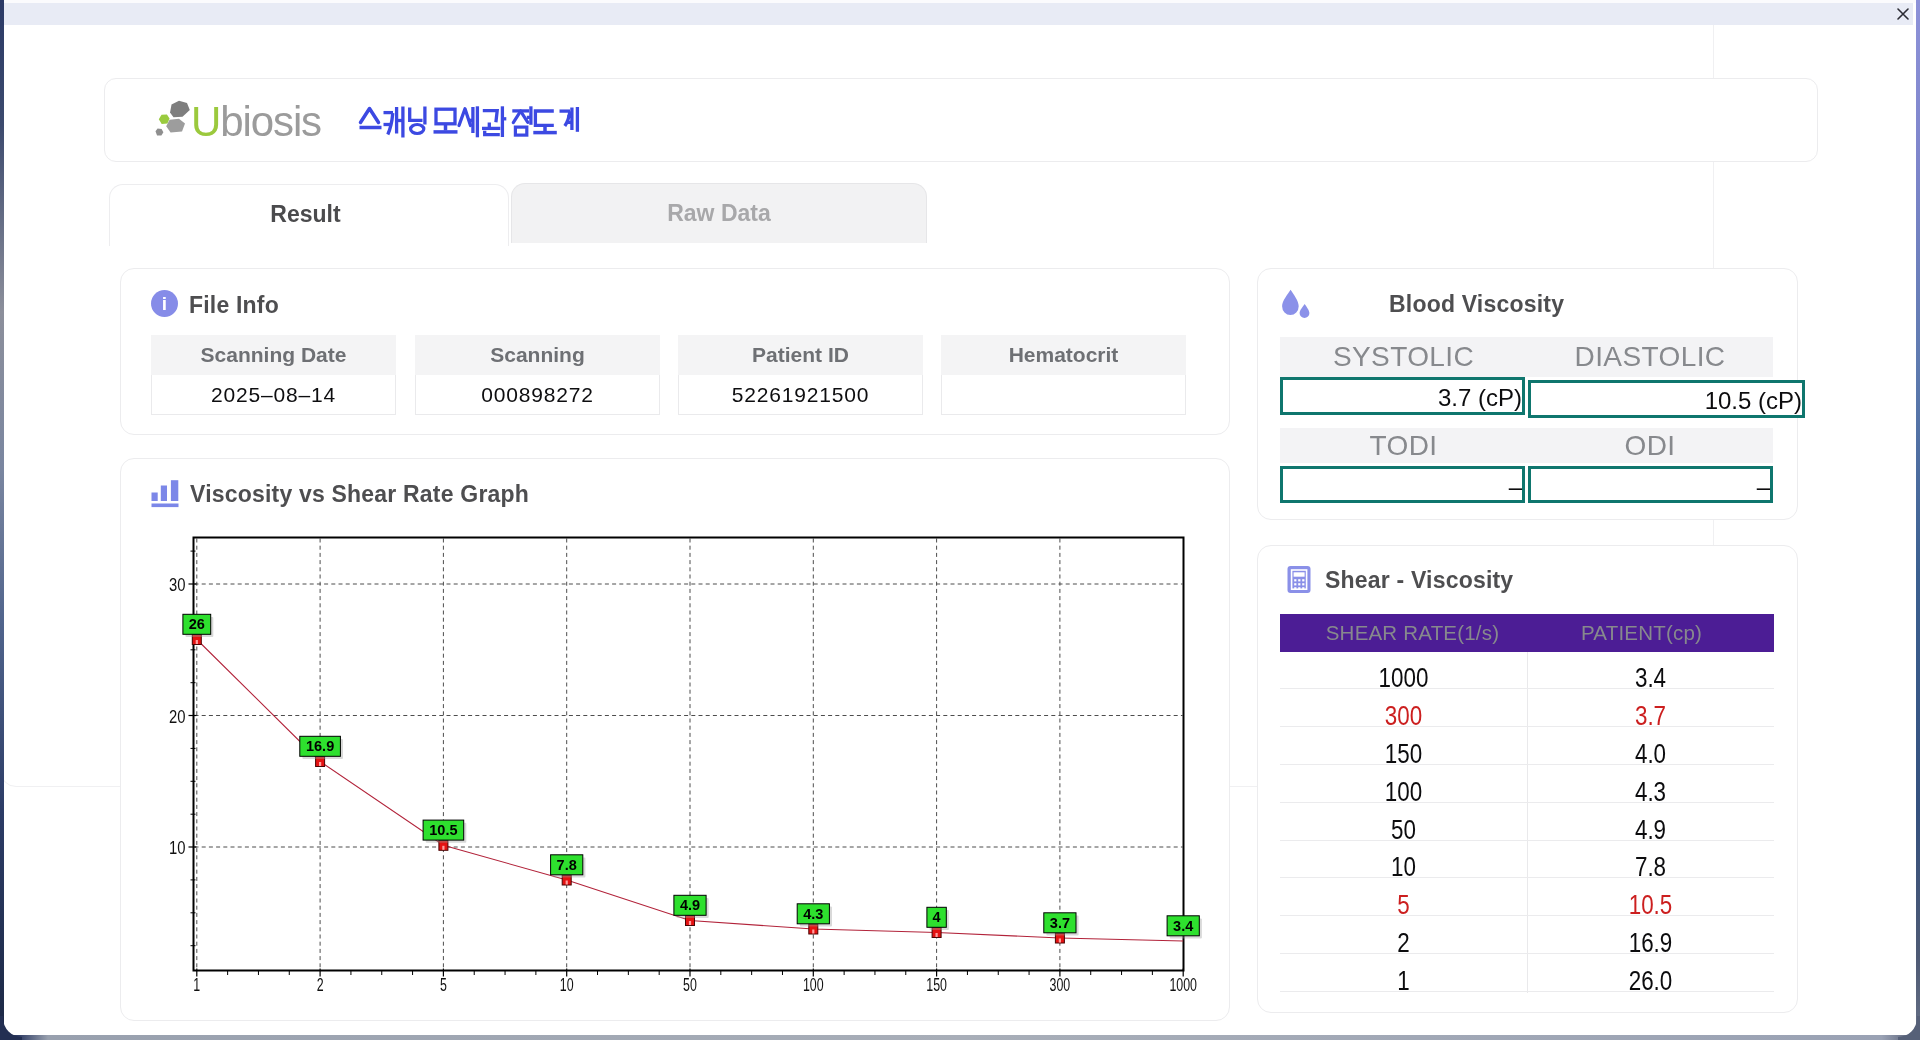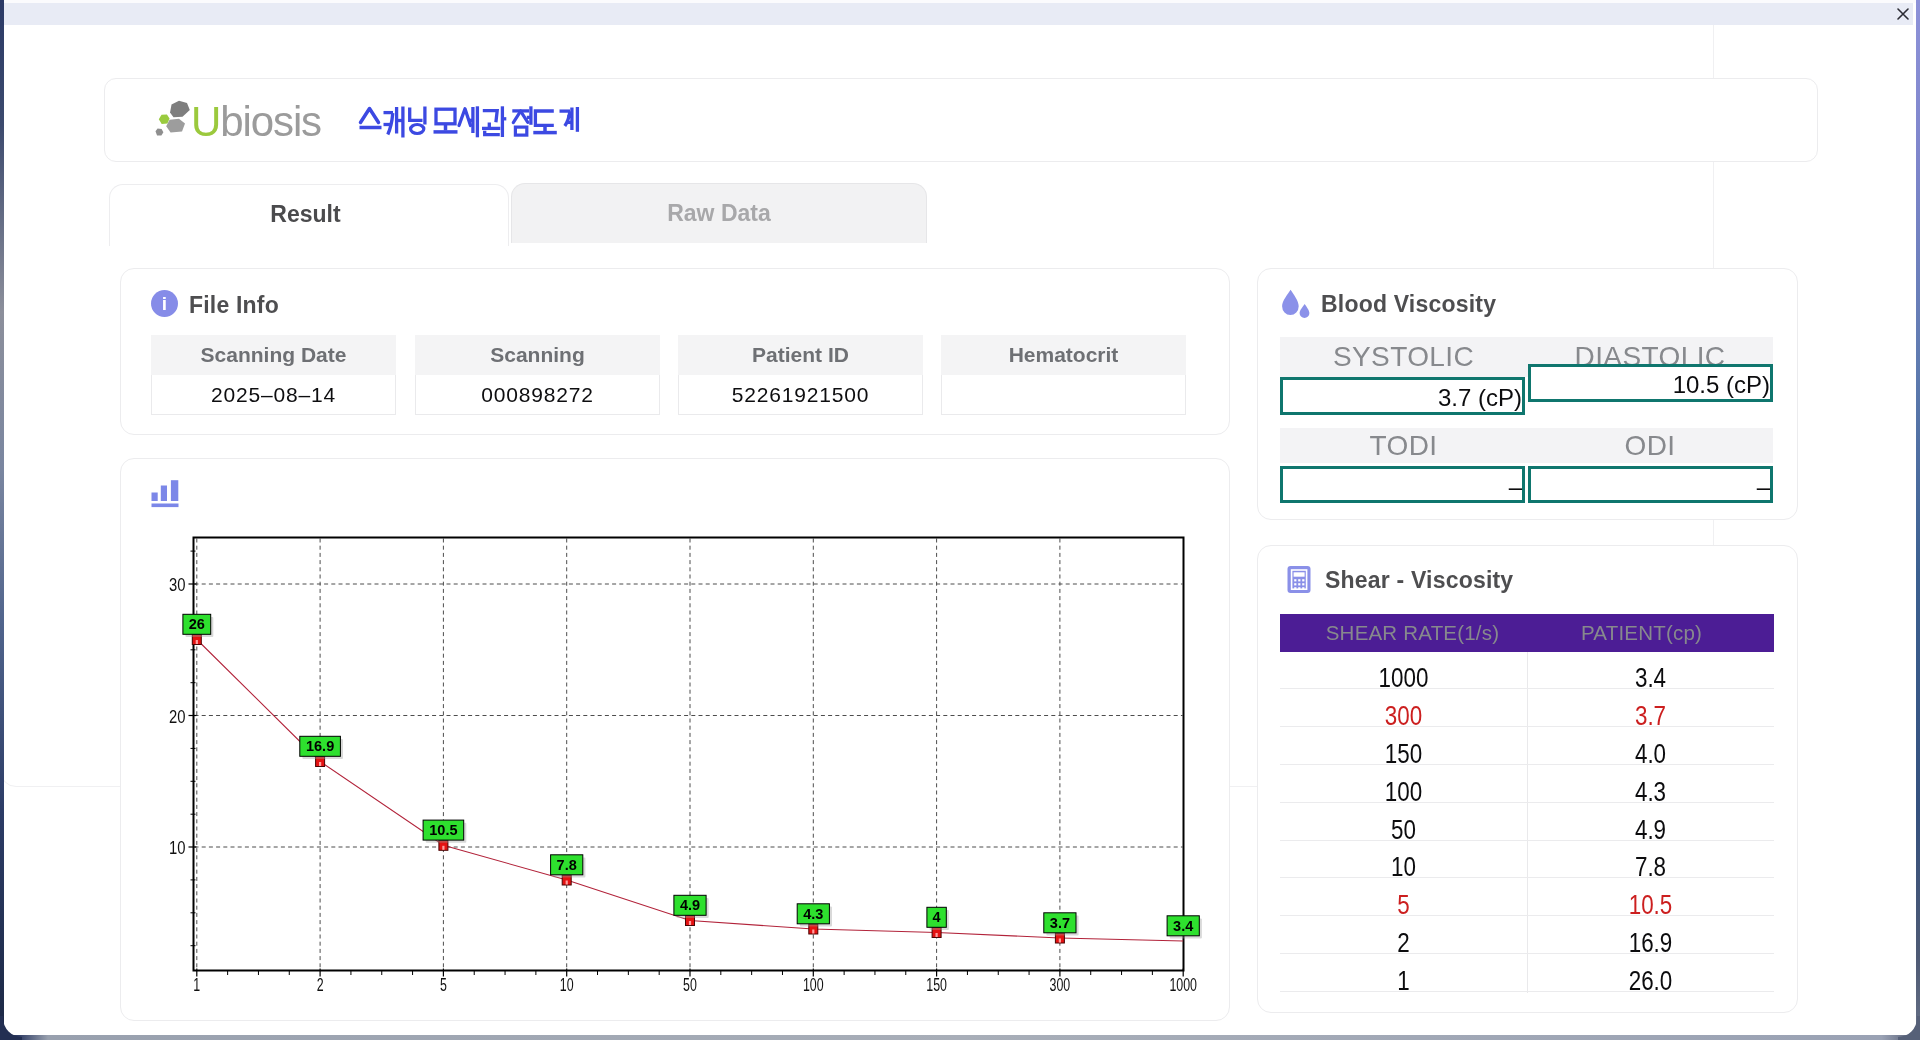--- a/index.html
+++ b/index.html
@@ -163,20 +163,21 @@
       <div class="fv"></div>
   </div>
 
   <div class="card" id="graphcard"></div>
   <svg class="abs" style="left:151px;top:480px;" width="28" height="28" viewBox="151 480 28 28">
     <rect x="151.5" y="503.5" width="27" height="3.6" fill="#7c87e8"></rect>
     <rect x="151.5" y="492.5" width="6.2" height="8.5" fill="#7c87e8"></rect>
     <rect x="160.8" y="485.5" width="6.2" height="15.5" fill="#7c87e8"></rect>
     <rect x="170.9" y="480.2" width="7.4" height="20.8" fill="#7c87e8"></rect>
   </svg>
+  <div class="hdtxt" style="left:190px;top:481px;">Viscosity vs Shear Rate Graph</div>
 
   <svg class="abs" style="left:150px;top:520px;" width="1070" height="490" viewBox="150 520 1070 490">
     <g id="chart">
         <rect x="193.5" y="537.5" width="990" height="433" fill="#ffffff"></rect>
         <line x1="196.8" y1="538.5" x2="196.8" y2="969.5" stroke="#4d4d4d" stroke-width="1" stroke-dasharray="4,3.2"></line>
         <line x1="320.1" y1="538.5" x2="320.1" y2="969.5" stroke="#4d4d4d" stroke-width="1" stroke-dasharray="4,3.2"></line>
         <line x1="443.4" y1="538.5" x2="443.4" y2="969.5" stroke="#4d4d4d" stroke-width="1" stroke-dasharray="4,3.2"></line>
         <line x1="566.7" y1="538.5" x2="566.7" y2="969.5" stroke="#4d4d4d" stroke-width="1" stroke-dasharray="4,3.2"></line>
         <line x1="690" y1="538.5" x2="690" y2="969.5" stroke="#4d4d4d" stroke-width="1" stroke-dasharray="4,3.2"></line>
         <line x1="813.3" y1="538.5" x2="813.3" y2="969.5" stroke="#4d4d4d" stroke-width="1" stroke-dasharray="4,3.2"></line>
@@ -289,26 +290,26 @@
         <rect x="1167.1000000000001" y="915.8" width="32.2" height="20" fill="#2ee02e" stroke="#000" stroke-width="1"></rect>
         <text x="1183.2" y="930.8" text-anchor="middle" font-size="14.5" font-weight="bold" fill="#000" font-family="Liberation Sans">3.4</text>
       </g>
   </svg>
 
   <div class="card" id="bloodcard"></div>
   <svg class="abs" style="left:1280px;top:287px;" width="32" height="32" viewBox="1280 287 32 32">
     <path d="M1290.6,289.8 C1293.5,294.4 1298.7,300.8 1298.7,306.3 a8.3,8.6 0 0 1 -16.6,0 C1282.1,300.8 1287.7,294.4 1290.6,289.8 Z" fill="#8b91e9"></path>
     <path d="M1304.7,303.9 C1306.3,306.4 1309.4,310.1 1309.4,313 a4.9,5 0 0 1 -9.8,0 C1299.6,310.1 1303,306.4 1304.7,303.9 Z" fill="#8b91e9"></path>
   </svg>
-  <div class="hdtxt" style="left:1321px;top:291px;text-align:center;">Blood Viscosity</div>
+  <div class="hdtxt" style="left:1389px;top:291px;text-align:center;">Blood Viscosity</div>
   <div class="bth" style="left:1280px;top:337px;width:493px;height:40px;line-height:40px;"> </div>
   <div class="bth" style="left:1280px;top:337px;width:247px;height:40px;line-height:40px;">SYSTOLIC</div>
   <div class="bth" style="left:1527px;top:337px;width:246px;height:40px;line-height:40px;">DIASTOLIC</div>
   <div class="btv" style="left:1280px;top:377px;width:245px;height:38px;line-height:36px;">3.7 (cP)</div>
-  <div class="btv" style="left:1528px;top:364px;width:245px;height:38px;line-height:36px;">10.5 (cP)</div>
+  <div class="btv" style="left:1528px;top:380px;width:277px;height:38px;line-height:36px;">10.5 (cP)</div>
   <div class="bth" style="left:1280px;top:428px;width:493px;height:35px;line-height:35px;"> </div>
   <div class="bth" style="left:1280px;top:428px;width:247px;height:35px;line-height:35px;">TODI</div>
   <div class="bth" style="left:1527px;top:428px;width:246px;height:35px;line-height:35px;">ODI</div>
   <div class="btv" style="left:1280px;top:466px;width:245px;height:37px;line-height:35px;">–</div>
   <div class="btv" style="left:1528px;top:466px;width:245px;height:37px;line-height:35px;">–</div>
 
   <div class="card" id="shearcard"></div>
   <svg class="abs" style="left:1287px;top:565px;" width="26" height="30" viewBox="1287 565 26 30">
     <rect x="1287.5" y="566" width="23" height="27" rx="3" fill="#8a90e8"></rect>
     <rect x="1291.6" y="570" width="15" height="19.2" fill="none" stroke="#fff" stroke-width="1.6"></rect>

